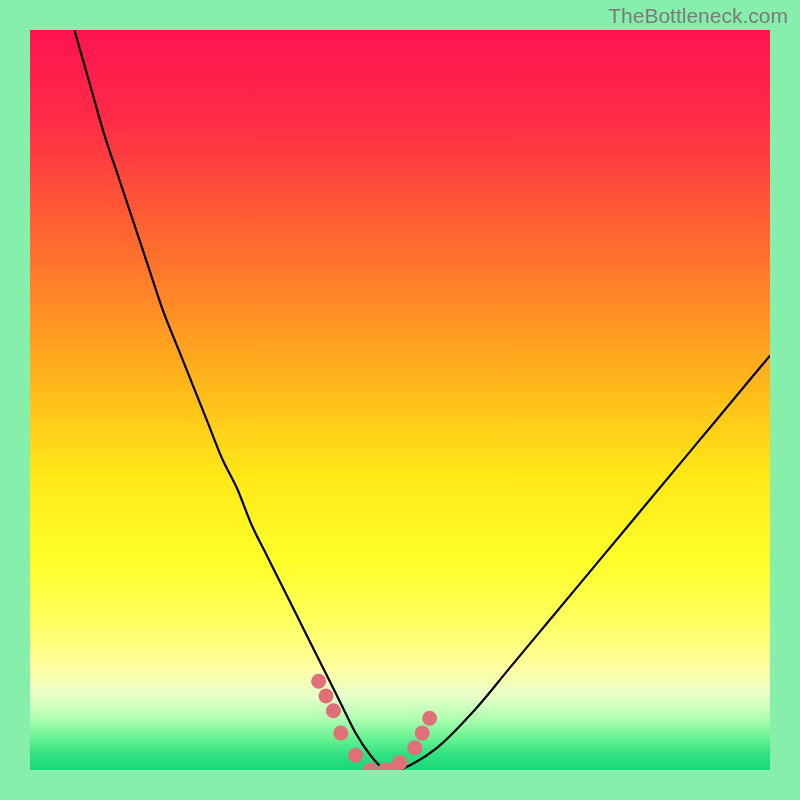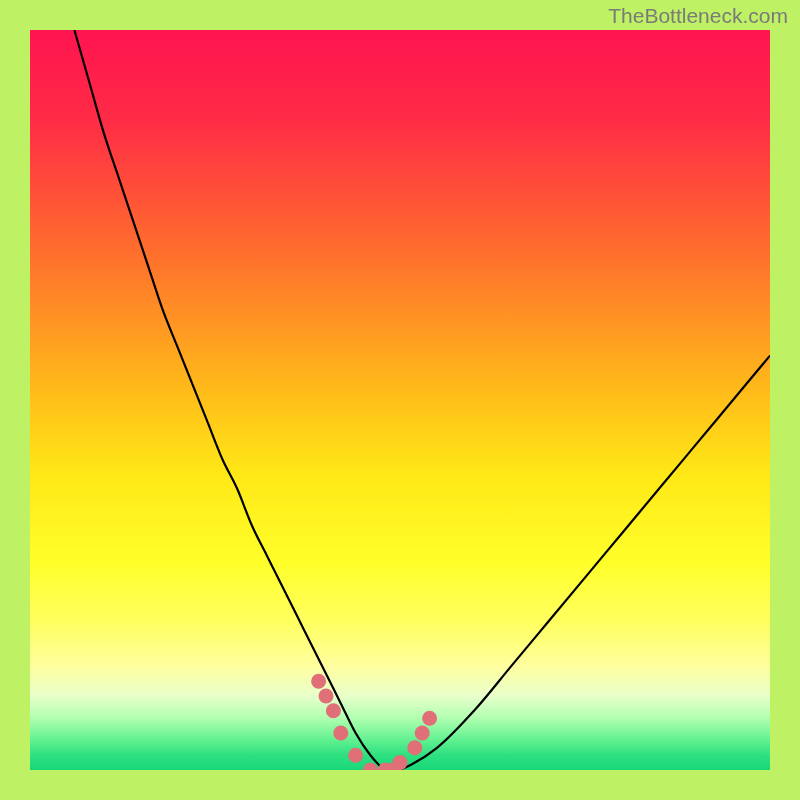--- a/index.html
+++ b/index.html
@@ -1,17 +1,17 @@
 <!DOCTYPE html>
 <html><head>
 <meta charset="utf-8">
 <style>
   * { margin: 0; padding: 0; box-sizing: border-box; }
   body { width: 800px; height: 800px; background: #000; position: relative; font-family: Arial, sans-serif; }
-  .frame { position: absolute; top: 0; left: 0; width: 800px; height: 800px; background: #bef264; }
+  .frame { position: absolute; top: 0; left: 0; width: 800px; height: 800px; background: #86efac; }
   .plot-area {
     position: absolute;
     top: 30px;
     left: 30px;
     width: 740px;
     height: 740px;
     overflow: hidden;
   }
   .gradient-bg {
     position: absolute;

